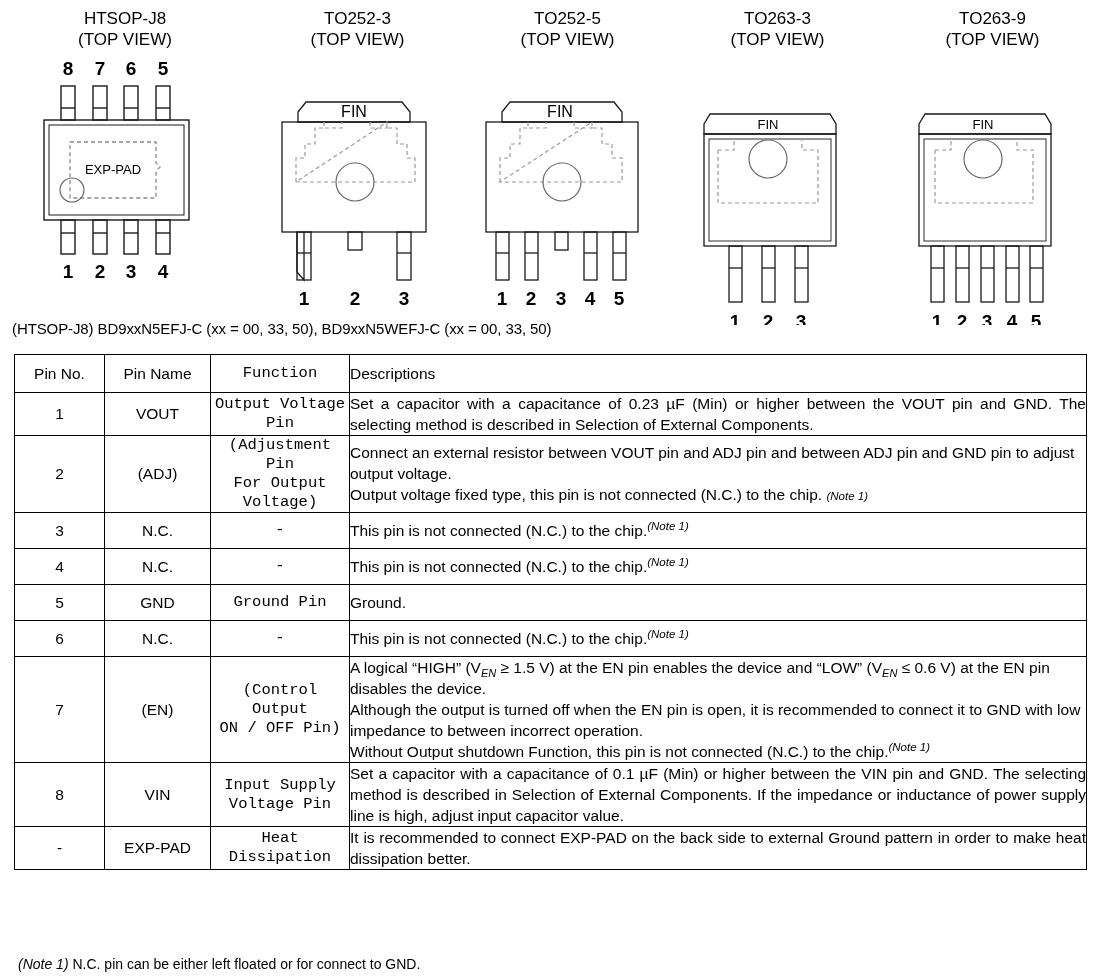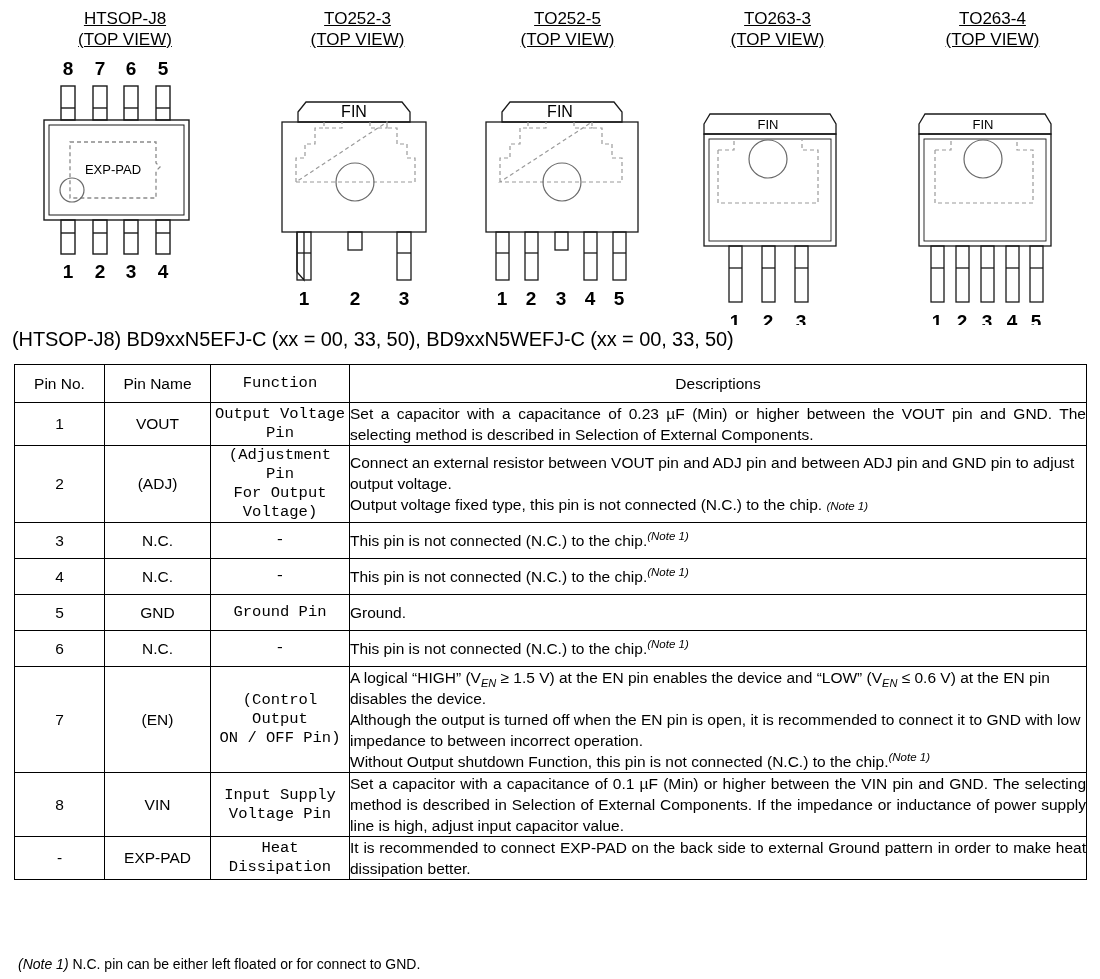--- a/index.html
+++ b/index.html
@@ -14,21 +14,20 @@
     position: relative;
     overflow: hidden;
   }
 
   
   #packages {
     position: absolute;
     left: 0; top: 0;
     width: 988px; height: 325px;
     display: flex;
-    text-decoration: underline;
   }
   .pkg {
     position: relative;
     height: 325px;
     flex: 0 0 auto;
   }
   .pkg-title {
     text-align: center;
     font-size: 17px;
     line-height: 21px;
@@ -36,30 +35,30 @@
     white-space: pre-line;
   }
   .pkg-svg-wrap {
     display: flex;
     justify-content: center;
   }
 
   
   #caption {
     position: absolute;
-    left: 12px; top: 328px;
-    font-size: 20px;
+    left: 12px; top: 320px;
+    font-size: 15px;
     letter-spacing: -0.1px;
     white-space: nowrap;
   }
 
   
   #pin-table {
     position: absolute;
-    left: 14px; top: 364px;
+    left: 14px; top: 354px;
     width: 1072px;
     border-collapse: collapse;
     table-layout: fixed;
     font-size: 15.5px;
     padding-left: 10px;
   }
   #pin-table td, #pin-table th {
     border: 1px solid #000;
     padding: 0;
     vertical-align: middle;
@@ -252,21 +251,21 @@
         <g font-family="Liberation Sans, sans-serif" font-size="19" font-weight="bold" fill="#000" text-anchor="middle">
           <text x="57" y="278">1</text>
           <text x="90" y="278">2</text>
           <text x="123" y="278">3</text>
         </g>
       </svg>
     </div>
   </div>
 
   <div class="pkg" style="width:215px">
-    <div class="pkg-title"><span>TO263-4</span>
+    <div class="pkg-title"><span>TO263-9</span>
 <span>(TOP VIEW)</span></div>
     <div class="pkg-svg-wrap">
       <svg width="200" height="275" viewBox="0 0 200 275">
         <g fill="none" stroke="#1a1a1a" stroke-width="1.3">
           <path d="M26,74 L32,64 L152,64 L158,74 L158,84 L26,84 Z"></path>
           <rect x="26" y="84" width="132" height="112"></rect>
           <rect x="31" y="89" width="122" height="102" stroke-width="0.9"></rect>
           <rect x="38" y="196" width="13" height="56"></rect>
             <line x1="38" y1="218" x2="51" y2="218"></line>
           <rect x="63" y="196" width="13" height="56"></rect>
@@ -297,21 +296,21 @@
 </div>
 
 <div id="caption">(HTSOP-J8) BD9xxN5EFJ-C (xx = 00, 33, 50), BD9xxN5WEFJ-C (xx = 00, 33, 50)</div>
 
 <table id="pin-table">
   <thead>
     <tr>
       <td class="c-pinno hdr">Pin No.</td>
       <td class="c-pinname hdr">Pin Name</td>
       <td class="c-func hdr">Function</td>
-      <td class="c-desc hdr" style="text-align:center">Descriptions</td>
+      <td class="c-desc hdr" style="text-align:left">Descriptions</td>
     </tr>
   </thead>
   <tbody>
 
     <tr>
       <td class="c-pinno">1</td>
       <td class="c-pinname">VOUT</td>
       <td class="c-func" style="white-space:pre-line">Output Voltage
 Pin</td>
       <td class="c-desc">

